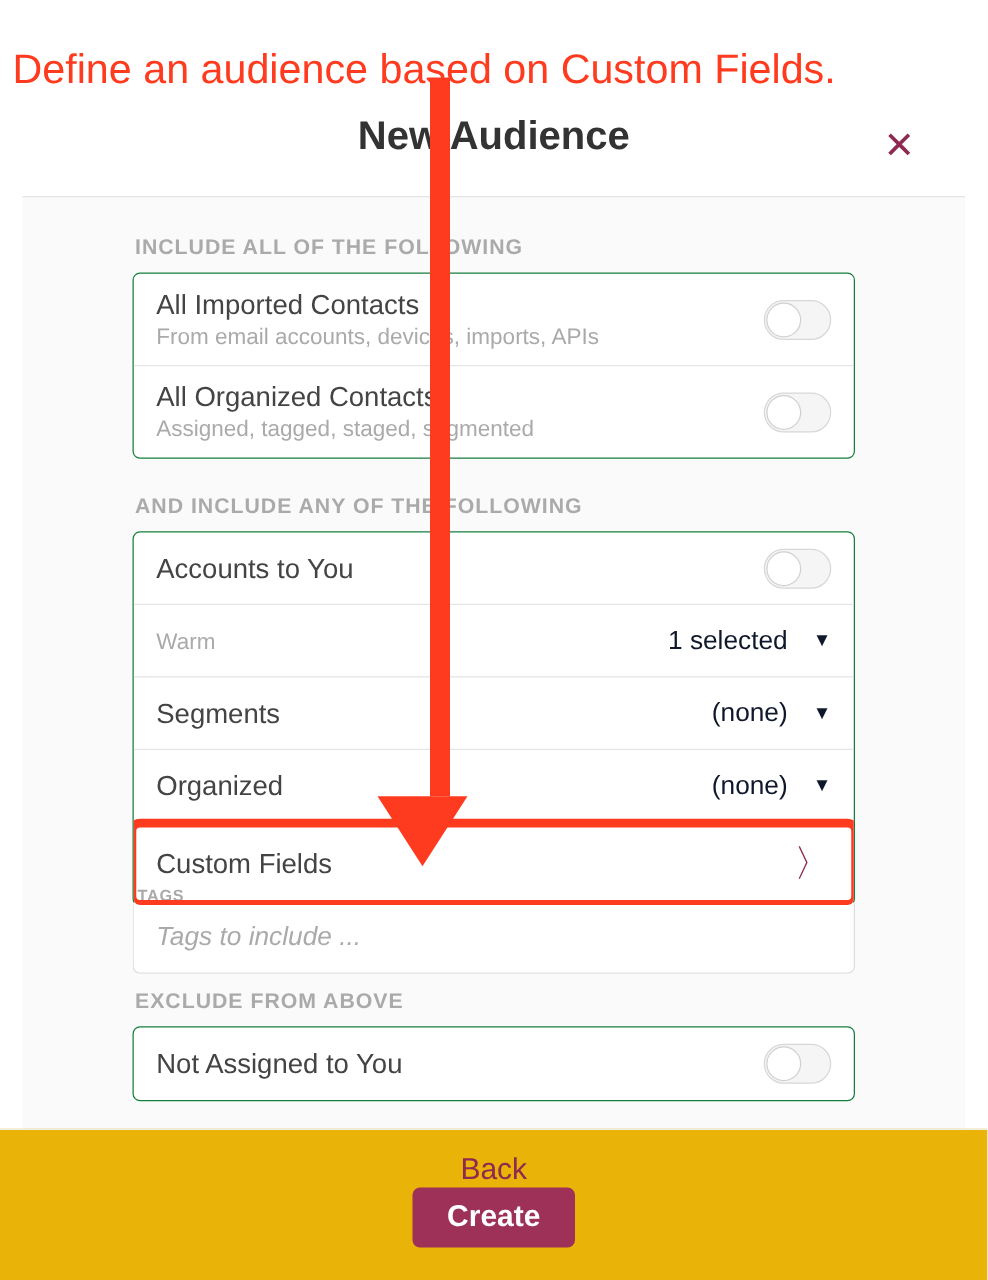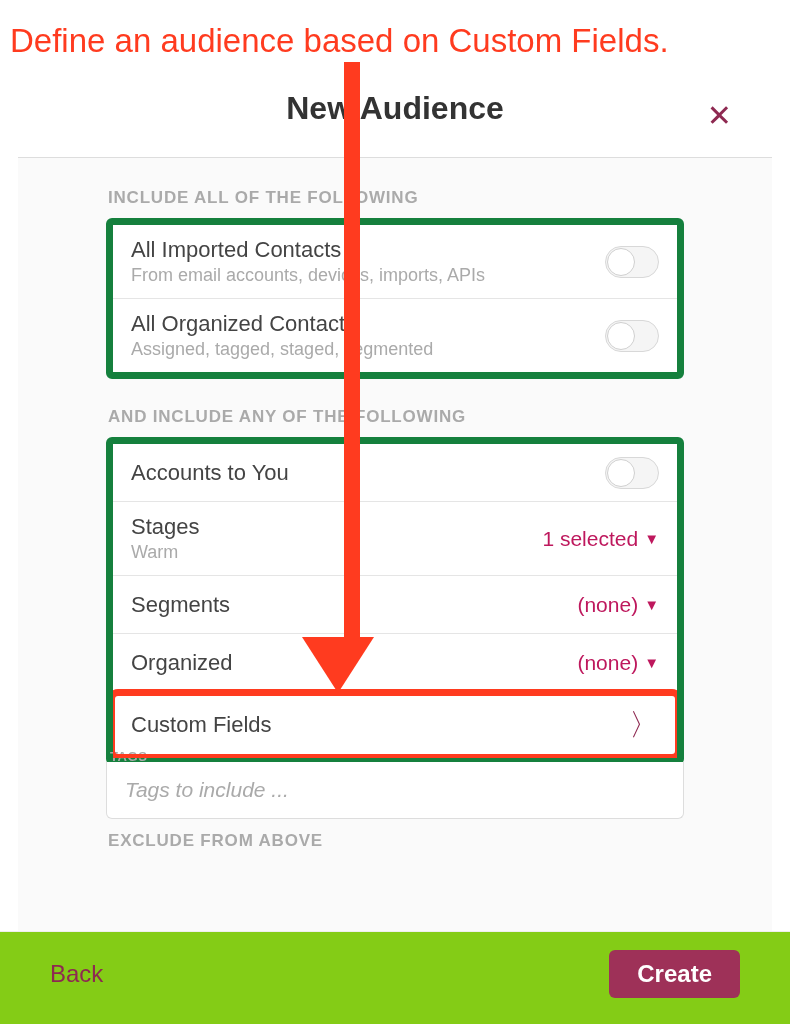--- a/index.html
+++ b/index.html
@@ -10,21 +10,21 @@
     body {
       font-family: -apple-system, BlinkMacSystemFont, "Segoe UI", Helvetica, Arial, sans-serif;
       background: #fff;
       width: 790px;
       height: 1024px;
       position: relative;
       overflow: hidden;
     }
     .annotation {
       position: absolute;
-      top: 22px;
+      top: 36px;
       left: 10px;
       color: #ff3b1f;
       font-size: 33px;
       font-weight: 400;
       z-index: 10;
     }
     .arrow-container {
       position: absolute;
       top: 62px;
       left: 330px;
@@ -80,21 +80,21 @@
       font-size: 17px;
       font-weight: 600;
       color: #aaa;
       text-transform: uppercase;
       letter-spacing: 0.8px;
       font-variant: small-caps;
       margin-bottom: 10px;
       padding-left: 2px;
     }
     .list-group {
-      border: 7px solid #15803d;
+      border: 1px solid #15803d;
       border-radius: 6px;
       background: #fff;
       overflow: hidden;
       margin-bottom: 28px;
     }
     .list-row {
       display: flex;
       align-items: center;
       justify-content: space-between;
       padding: 12px 18px;
@@ -131,24 +131,24 @@
       height: 28px;
       border-radius: 50%;
       background: #fff;
       border: 1px solid #d0d0d0;
       position: absolute;
       top: 1px;
       left: 1px;
     }
     .row-value {
       font-size: 21px;
-      color: #be185d;
+      color: #0f172a;
       display: flex;
       align-items: center;
-      gap: 6px;
+      gap: 20px;
       text-align: right;
     }
     .dropdown-triangle {
       font-size: 15px;
     }
     .chevron-right {
       font-size: 30px;
       color: #8e2951;
       font-weight: 300;
     }
@@ -187,22 +187,23 @@
     }
     .footer {
       position: absolute;
       bottom: 0;
       left: 0;
       right: 0;
       display: flex;
       justify-content: space-between;
       align-items: center;
       padding: 18px 50px 26px;
-      background: #84cc16;
+      background: #eab308;
       border-top: 1px solid #eee;
+      flex-direction: column;
     }
     .back-link {
       font-size: 24px;
       color: #8e2951;
       cursor: pointer;
     }
     .create-btn {
       background: #9e3158;
       color: #fff;
       font-size: 24px;
@@ -262,21 +263,20 @@
     <div class="list-row">
       <div class="row-text">
         <div class="row-title">Accounts to You</div>
       </div>
       <div class="toggle">
           <div class="toggle-knob"></div>
         </div>
     </div>
     <div class="list-row">
       <div class="row-text">
-        <div class="row-title">Stages</div>
         <div class="row-subtitle">Warm</div>
       </div>
       <div class="row-value">
         <span>1 selected</span>
         <span class="dropdown-triangle">▼</span>
       </div>
     </div>
     <div class="list-row">
       <div class="row-text">
         <div class="row-title">Segments</div>
@@ -304,19 +304,29 @@
       </div>
     </div>
   </div>
 
   <div class="tags-label">Tags</div>
   <div class="tags-input">
     <span class="tags-placeholder">Tags to include ...</span>
   </div>
 
   <div class="section-label">Exclude From Above</div>
+  <div class="list-group">
+    <div class="list-row">
+      <div class="row-text">
+        <div class="row-title">Not Assigned to You</div>
+      </div>
+      <div class="toggle">
+          <div class="toggle-knob"></div>
+        </div>
+    </div>
+  </div>
 
 </div>
 
 <div class="footer">
   <div class="back-link">Back</div>
   <button class="create-btn">Create</button>
 </div>
 
 </body></html>

